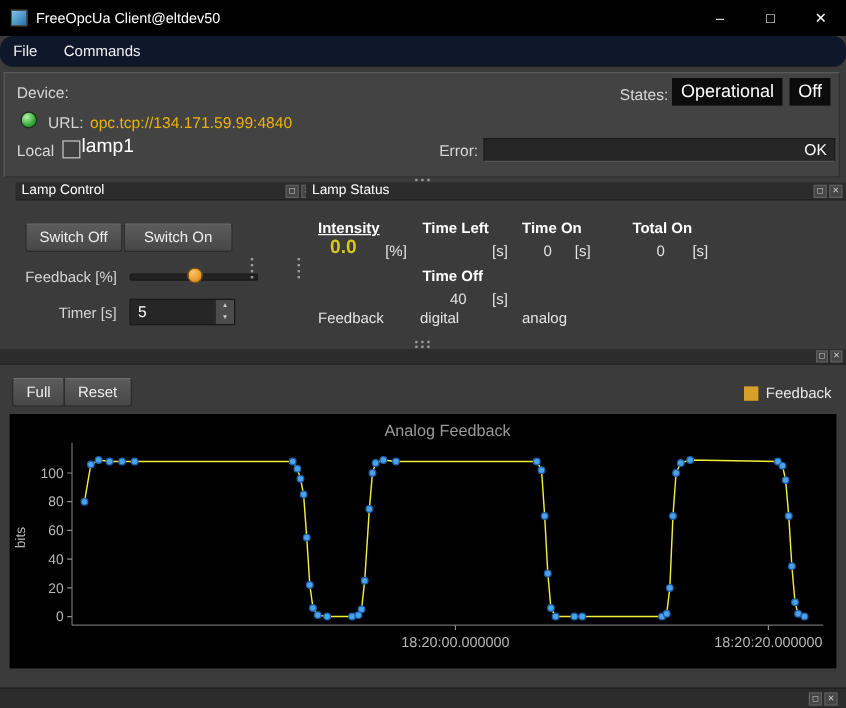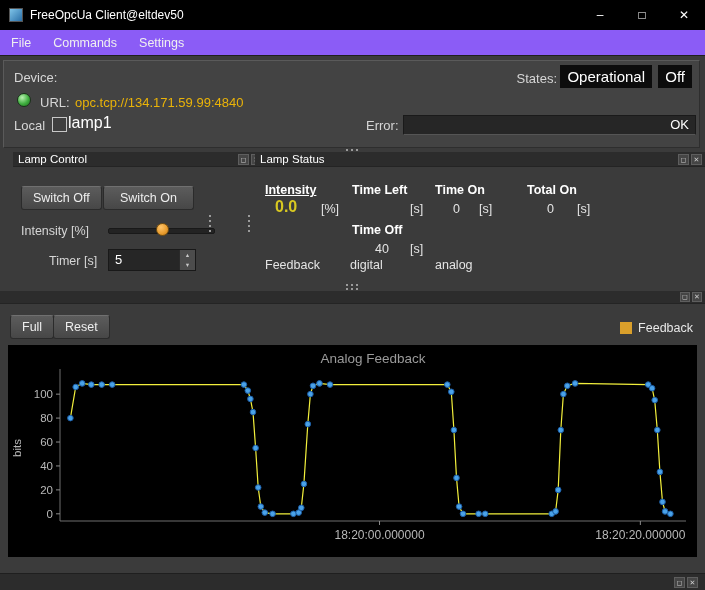--- a/index.html
+++ b/index.html
@@ -1,21 +1,21 @@
 <!DOCTYPE html>
 <html><head>
 <meta charset="utf-8">
 <style>
   html,body{margin:0;padding:0;background:#222;}
   #root{position:relative;width:705px;height:590px;background:#3b3b3b;font-family:"Liberation Sans",sans-serif;overflow:hidden;color:#e0e0e0;}
   .titlebar{position:absolute;left:0;top:0;width:705px;height:30px;background:#000;display:flex;align-items:center;}
   .app-icon{width:14px;height:14px;margin-left:9px;background:linear-gradient(135deg,#7ec3e8,#2a6fa8);border:1px solid #555;box-sizing:border-box;}
   .title-text{margin-left:7px;font-size:12px;color:#fff;flex:1;}
   .win-btn{width:42px;height:30px;display:flex;align-items:center;justify-content:center;color:#fff;font-size:12px;}
-  .menubar{position:absolute;left:0;top:30px;width:705px;height:26px;background:#8b5cf6;display:flex;align-items:center;border-bottom:1px solid #1f1f1f;box-sizing:border-box;}
+  .menubar{position:absolute;left:0;top:30px;width:705px;height:26px;background:#0f172a;display:flex;align-items:center;border-bottom:1px solid #1f1f1f;box-sizing:border-box;border-radius:11px;}
   .menu-item{padding:0 11px;font-size:12.5px;color:#f0f0f0;height:26px;line-height:26px;}
   .device-panel{position:absolute;left:3px;top:60px;width:697px;height:88px;background:#434343;border:1px solid #5a5a5a;border-bottom-color:#2e2e2e;border-right-color:#2e2e2e;box-sizing:border-box;}
   .lbl{position:absolute;font-size:13px;color:#d6d6d6;white-space:nowrap;}
   .val{position:absolute;font-size:13px;color:#eab308;white-space:nowrap;}
   .device-name{position:absolute;font-size:16px;color:#ffffff;white-space:nowrap;}
   .state-box{position:absolute;top:4px;background:#0c0c0c;color:#fff;padding:3px 7px;font-size:15px;white-space:nowrap;}
   .led{position:absolute;left:13px;top:32px;width:14px;height:14px;border-radius:50%;background:radial-gradient(circle at 35% 30%,#b8f0b0,#3fae3f 55%,#1d6e1d);border:1px solid #1a321a;box-sizing:border-box;}
   .checkbox{position:absolute;left:48px;top:56px;width:13px;height:13px;border:1px solid #c8c8c8;background:#3f3f3f;}
   .error-field{position:absolute;left:399px;top:54px;width:293px;height:20px;background:#262626;border:1px solid #1a1a1a;border-bottom-color:#555;color:#fff;font-size:13px;line-height:18px;text-align:right;padding-right:6px;box-sizing:border-box;}
   .dock{position:absolute;background:#3b3b3b;}
@@ -50,21 +50,20 @@
     <span class="app-icon"></span>
     <span class="title-text">FreeOpcUa Client@eltdev50</span>
     <span class="win-btn">–</span>
     <span class="win-btn">□</span>
     <span class="win-btn">✕</span>
   </div>
 
   <div class="menubar">
     <span class="menu-item">File</span>
     <span class="menu-item">Commands</span>
-    <span class="menu-item">Settings</span>
   </div>
 
   <div class="device-panel">
     <span class="lbl" style="left:10px;top:9px;">Device:</span>
     <span class="device-name" style="left:64px;top:5px;margin-top:48px;">lamp1</span>
     <span class="lbl" style="right:142px;top:10px;">States:</span>
     <span class="state-box" style="right:47px;">Operational</span>
     <span class="state-box" style="right:7px;">Off</span>
     <span class="led"></span>
     <span class="lbl" style="left:36px;top:34px;">URL:</span>
@@ -87,21 +86,21 @@
   <div class="dock" style="left:0;top:152px;width:252px;height:138px;margin-left:13px;">
     <div class="dock-titlebar">
       <span>Lamp Control</span>
       <span class="dock-btns">
         <span class="dock-btn">◻</span>
         <span class="dock-btn">✕</span>
       </span>
     </div>
     <button class="btn" style="left:8px;top:34px;">Switch Off</button>
     <button class="btn" style="left:90px;top:34px;padding:4px 16px;">Switch On</button>
-    <span class="lbl" style="left:8px;top:72px;font-size:12.5px;">Intensity [%]</span>
+    <span class="lbl" style="left:8px;top:72px;font-size:12.5px;">Feedback [%]</span>
     <div class="slider" style="left:95px;top:70px;">
       <div class="slider-groove"></div>
       <div class="slider-handle" style="left: 45%;"></div>
     </div>
     <span class="lbl" style="left:36px;top:102px;font-size:12.5px;">Timer [s]</span>
     <div class="spinbox" style="left:95px;top:97px;">
       <span class="spin-val">5</span>
       <span class="spin-btn" style="top:0;">▲</span>
       <span class="spin-btn" style="top:10px;">▼</span>
     </div>

